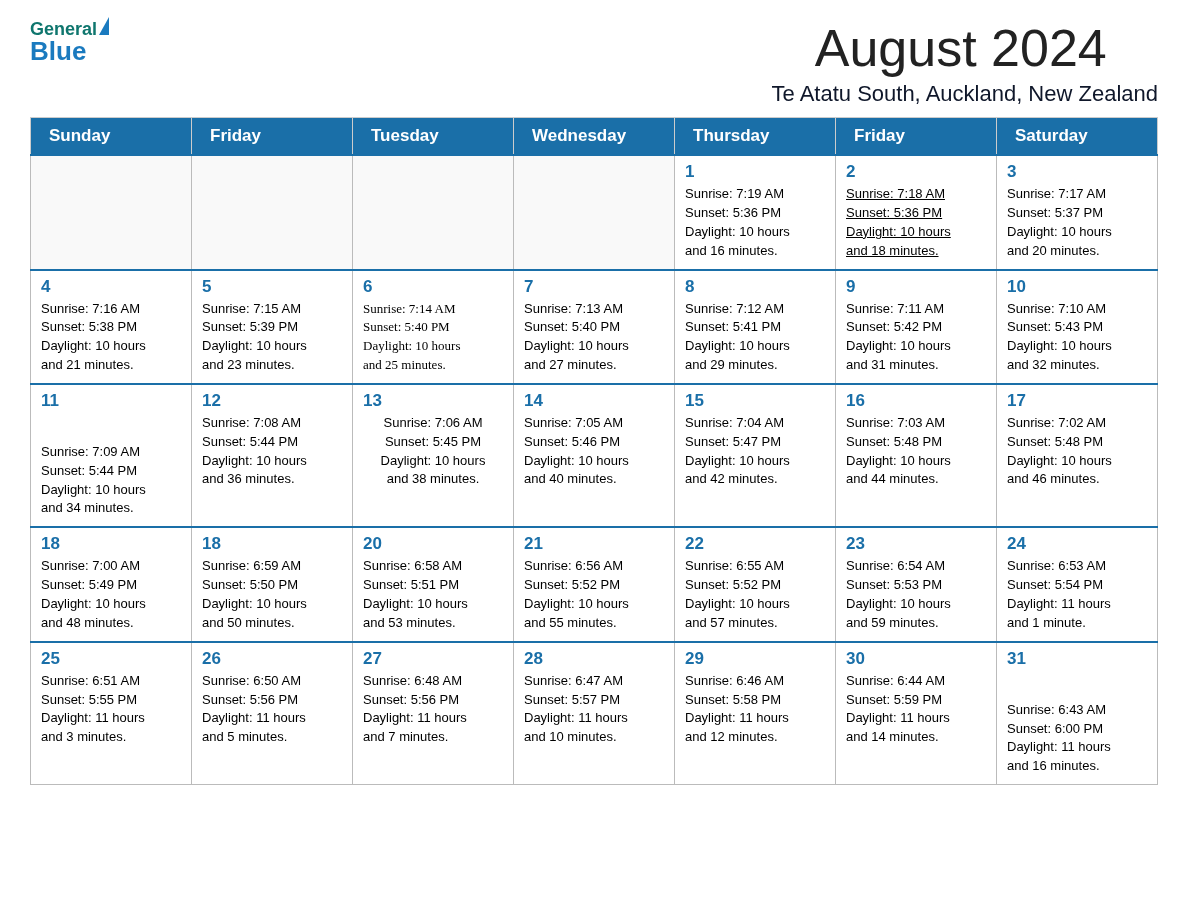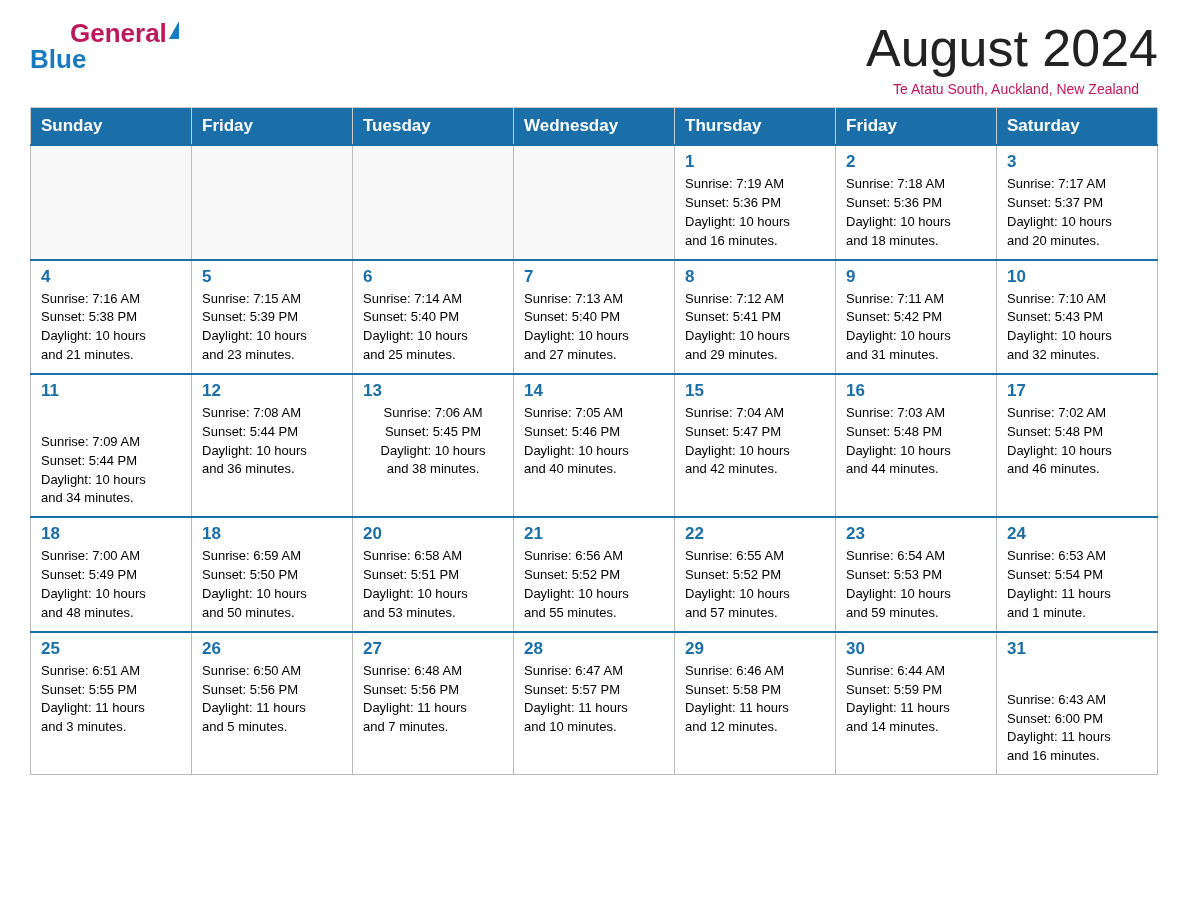--- a/index.html
+++ b/index.html
@@ -18,25 +18,24 @@
       align-items: flex-start;
       justify-content: space-between;
       margin-bottom: 10px;
     }
     .logo {
       display: flex;
       flex-direction: column;
       align-items: flex-start;
     }
     .logo-general {
-      font-size: 26px;
+      font-size: 18px;
       font-weight: bold;
-      color: #be185d;
+      color: #0f766e;
       line-height: 1;
-      margin-left: 40px;
     }
     .logo-blue {
       font-size: 26px;
       font-weight: bold;
       color: #1a7abf;
       line-height: 1;
     }
     .logo-triangle {
       display: inline-block;
       width: 0;
@@ -55,37 +54,37 @@
     .title-block {
       text-align: center;
     }
     .month-title {
       font-size: 52px;
       font-weight: 300;
       color: #222;
       line-height: 1.1;
     }
     .location-title {
-      font-size: 14px;
-      color: #be185d;
+      font-size: 22px;
+      color: #0f172a;
       font-weight: normal;
       margin-top: 4px;
       margin-left: 8px;
     }
     .calendar {
       width: 100%;
       border-collapse: collapse;
       margin-top: 10px;
     }
     .calendar th {
       background-color: #1a6fa8;
       color: #fff;
       font-size: 17px;
       font-weight: bold;
-      padding: 8px 10px;
+      padding: 8px 18px;
       text-align: left;
       border: 1px solid #ccc;
     }
     .calendar td {
       vertical-align: top;
       border: 1px solid #bbb;
       padding: 6px 10px 8px 10px;
       width: 14.28%;
       font-size: 13.5px;
       color: #222;
@@ -148,21 +147,21 @@
           <td class="empty"></td>
           <td>
             <span class="day-number">1</span>
             <div class="day-info" style="white-space: pre-line;">Sunrise: 7:19 AM
 Sunset: 5:36 PM
 Daylight: 10 hours
 and 16 minutes.</div>
           </td>
           <td>
             <span class="day-number">2</span>
-            <div class="day-info" style="white-space: pre-line;">Sunrise: 7:18 AM
+            <div class="day-info" style="white-space: pre-line; text-decoration: underline;">Sunrise: 7:18 AM
 Sunset: 5:36 PM
 Daylight: 10 hours
 and 18 minutes.</div>
           </td>
           <td>
             <span class="day-number">3</span>
             <div class="day-info" style="white-space: pre-line;">Sunrise: 7:17 AM
 Sunset: 5:37 PM
 Daylight: 10 hours
 and 20 minutes.</div>
@@ -178,21 +177,21 @@
           </td>
           <td>
             <span class="day-number">5</span>
             <div class="day-info" style="white-space: pre-line;">Sunrise: 7:15 AM
 Sunset: 5:39 PM
 Daylight: 10 hours
 and 23 minutes.</div>
           </td>
           <td>
             <span class="day-number">6</span>
-            <div class="day-info" style="white-space: pre-line;">Sunrise: 7:14 AM
+            <div class="day-info" style="white-space: pre-line; font-family: Liberation Serif, serif;">Sunrise: 7:14 AM
 Sunset: 5:40 PM
 Daylight: 10 hours
 and 25 minutes.</div>
           </td>
           <td>
             <span class="day-number">7</span>
             <div class="day-info" style="white-space: pre-line;">Sunrise: 7:13 AM
 Sunset: 5:40 PM
 Daylight: 10 hours
 and 27 minutes.</div>

